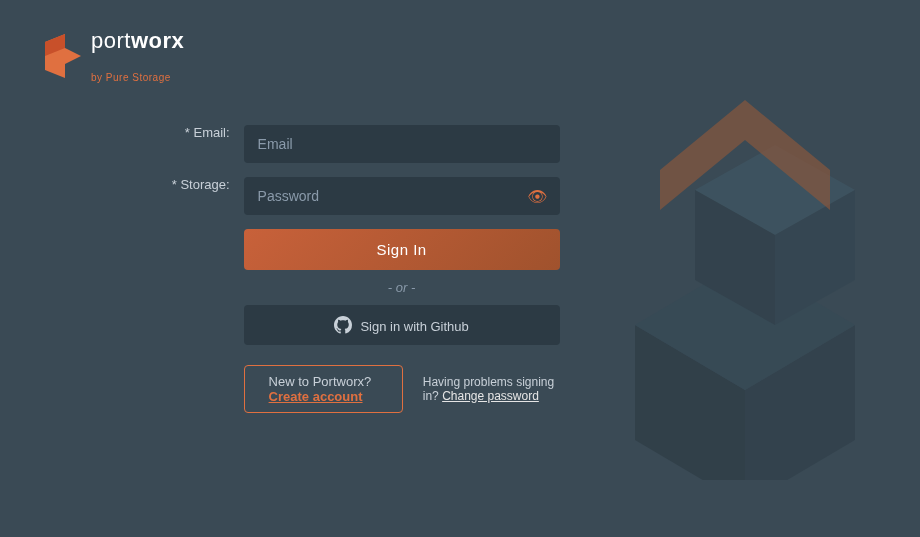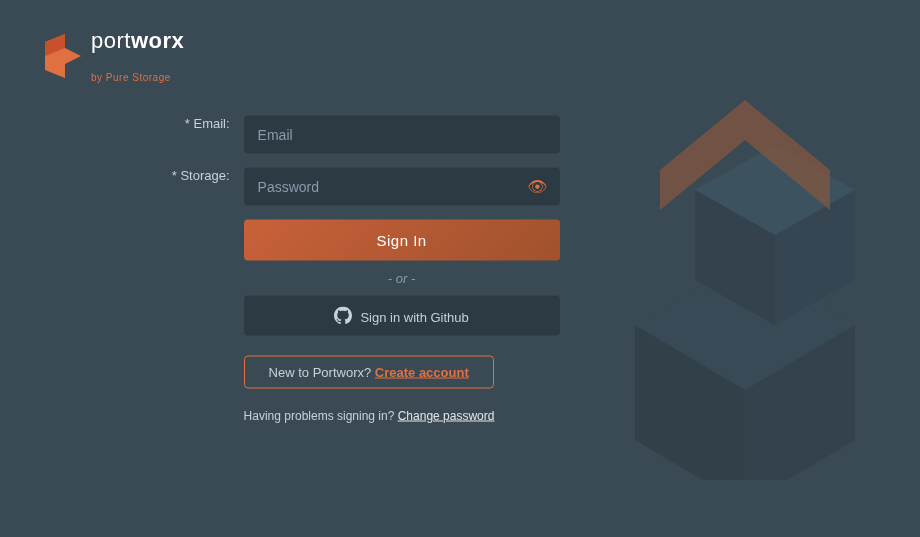--- a/index.html
+++ b/index.html
@@ -159,22 +159,22 @@
     }
 
     .social-btn svg {
       flex-shrink: 0;
     }
 
     
     .bottom-links {
       padding-left: 104px;
       display: flex;
-      flex-direction: column;
-      align-items: flex-start;
+      flex-direction: row;
+      align-items: center;
       gap: 20px;
     }
 
     .create-account-wrap {
       border: 1.5px solid #e07040;
       border-radius: 4px;
       padding: 8px 24px;
       color: #c8d0d8;
       font-size: 13px;
     }

